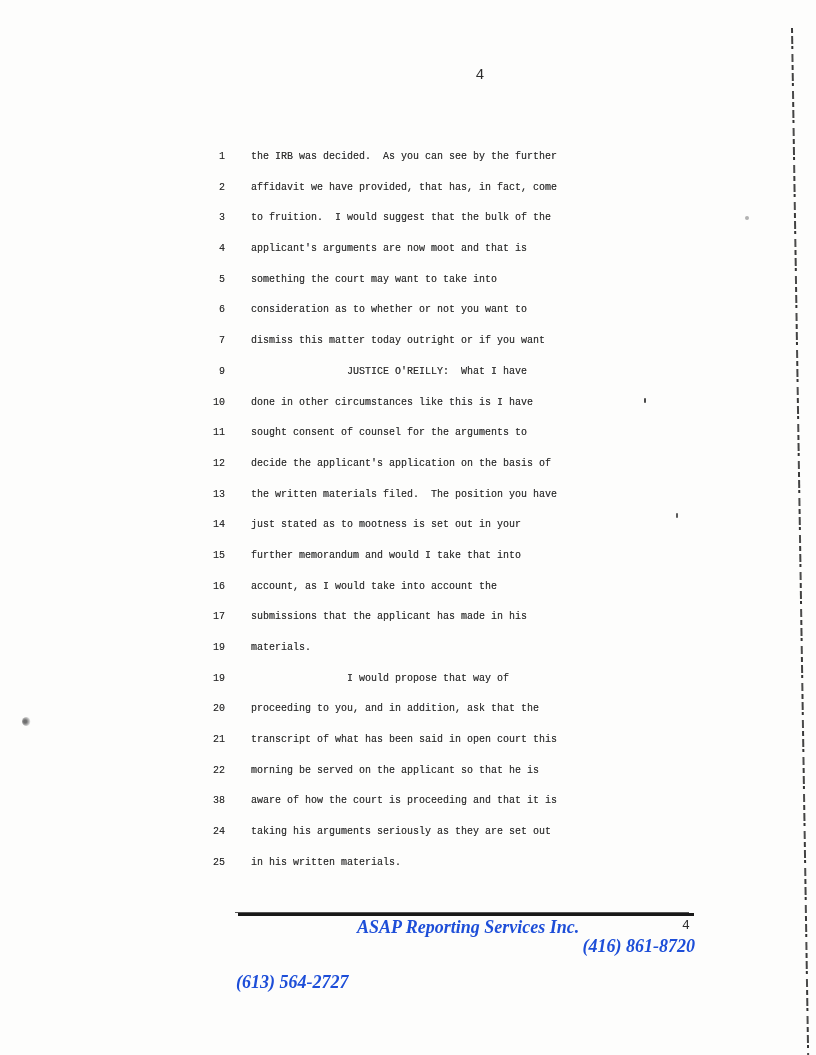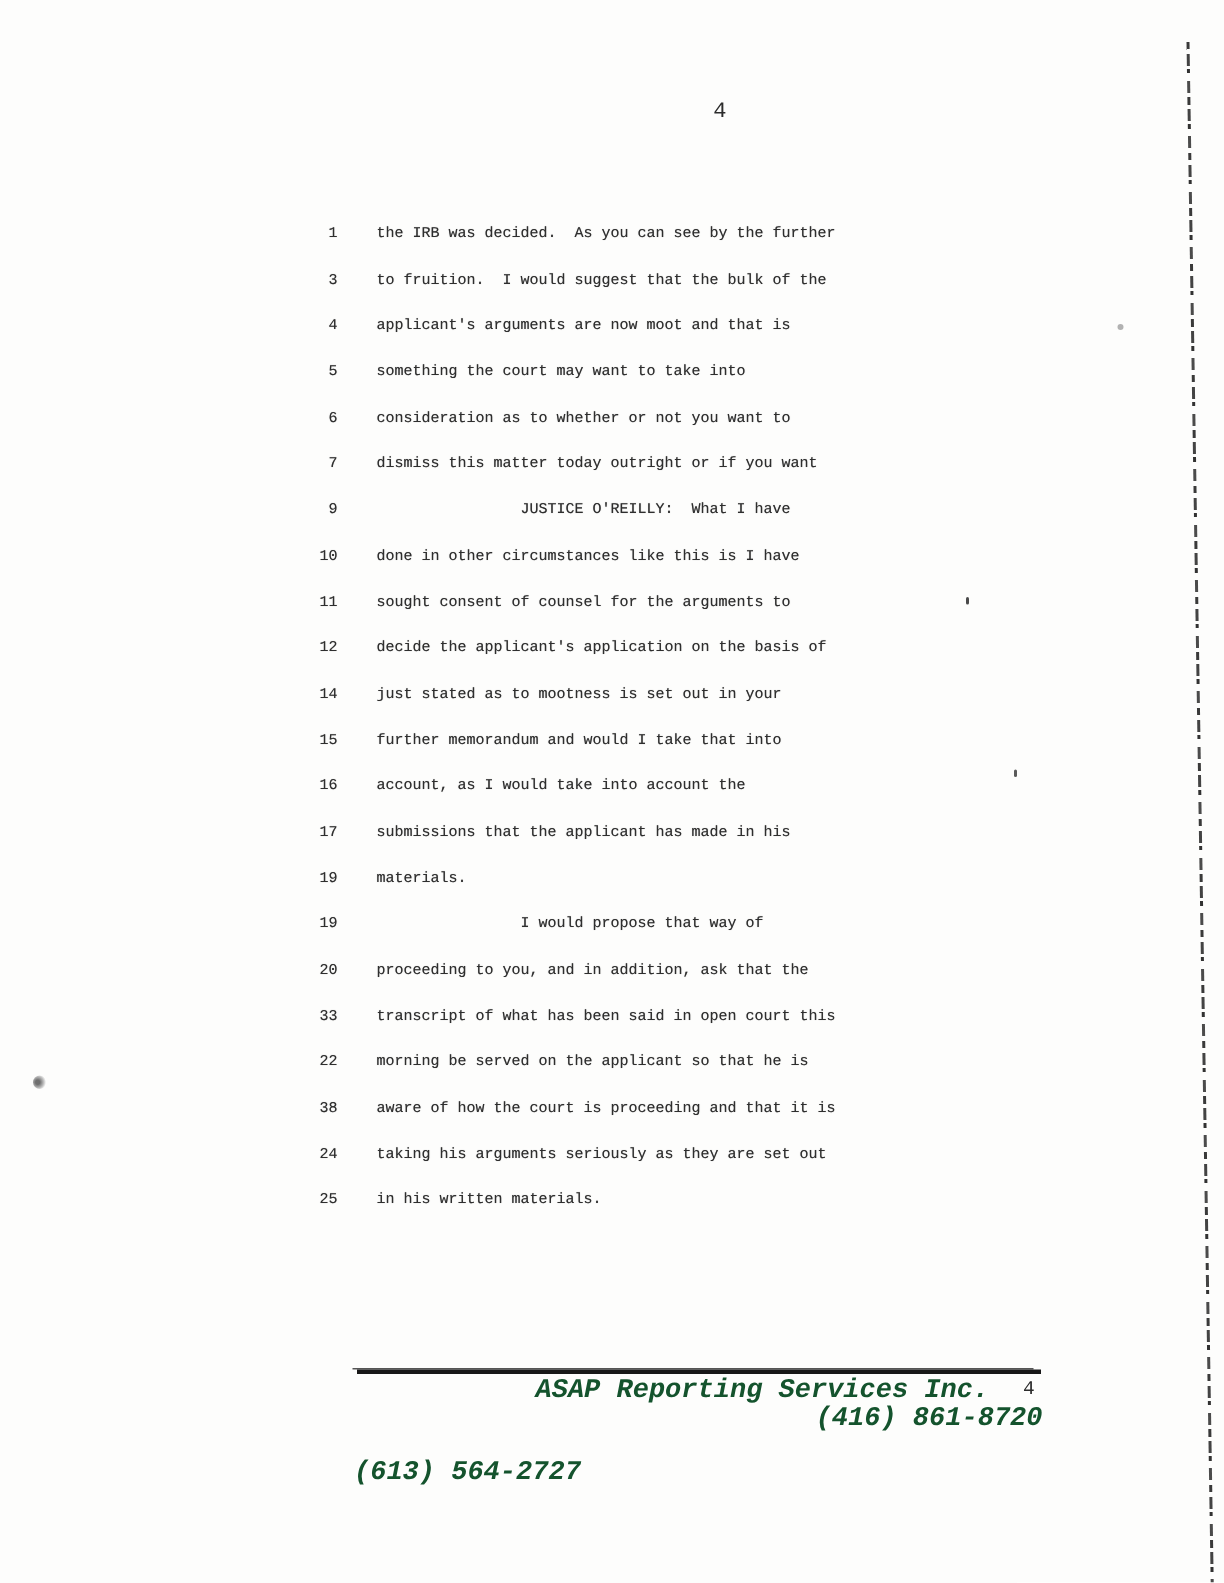--- a/index.html
+++ b/index.html
@@ -54,24 +54,24 @@
     position: absolute;
     left: 238px;
     top: 913px;
     width: 456px;
     height: 3px;
     background: #181818;
     box-shadow: -4px -2px 0 -1px #555;
   }
   .footer-serif {
     position: absolute;
-    font-family: Liberation Mono, monospace;
+    font-family: Liberation Serif, serif;
     font-weight: bold;
     font-style: italic;
-    color: #14532d;
+    color: #1d4ed8;
     font-size: 18px;
     line-height: 1.15;
     white-space: nowrap;
   }
   .footer-company { left: 357px; top: 917px; }
   .footer-phone-left { left: 236px; top: 936px; margin-top: 36px; }
   .footer-phone-right { right: 121px; top: 936px; text-align: right; }
   .footer-page-number {
     position: absolute;
     left: 682px;
@@ -127,37 +127,39 @@
 </style>
 </head>
 <body>
 
 <div class="page">
 
   <div class="top-page-number">4</div>
 
   <div class="transcript">
       <div class="line"><span class="num">1</span><span class="txt">the IRB was decided.  As you can see by the further</span></div>
+      <div class="line"><span class="num">2</span><span class="txt">affidavit we have provided, that has, in fact, come</span></div>
       <div class="line"><span class="num">3</span><span class="txt">to fruition.  I would suggest that the bulk of the</span></div>
       <div class="line"><span class="num">4</span><span class="txt">applicant's arguments are now moot and that is</span></div>
       <div class="line"><span class="num">5</span><span class="txt">something the court may want to take into</span></div>
       <div class="line"><span class="num">6</span><span class="txt">consideration as to whether or not you want to</span></div>
       <div class="line"><span class="num">7</span><span class="txt">dismiss this matter today outright or if you want</span></div>
       <div class="line"><span class="num">9</span><span class="txt">                JUSTICE O'REILLY:  What I have</span></div>
       <div class="line"><span class="num">10</span><span class="txt">done in other circumstances like this is I have</span></div>
       <div class="line"><span class="num">11</span><span class="txt">sought consent of counsel for the arguments to</span></div>
       <div class="line"><span class="num">12</span><span class="txt">decide the applicant's application on the basis of</span></div>
+      <div class="line"><span class="num">13</span><span class="txt">the written materials filed.  The position you have</span></div>
       <div class="line"><span class="num">14</span><span class="txt">just stated as to mootness is set out in your</span></div>
       <div class="line"><span class="num">15</span><span class="txt">further memorandum and would I take that into</span></div>
       <div class="line"><span class="num">16</span><span class="txt">account, as I would take into account the</span></div>
       <div class="line"><span class="num">17</span><span class="txt">submissions that the applicant has made in his</span></div>
       <div class="line"><span class="num">19</span><span class="txt">materials.</span></div>
       <div class="line"><span class="num">19</span><span class="txt">                I would propose that way of</span></div>
       <div class="line"><span class="num">20</span><span class="txt">proceeding to you, and in addition, ask that the</span></div>
-      <div class="line"><span class="num">33</span><span class="txt">transcript of what has been said in open court this</span></div>
+      <div class="line"><span class="num">21</span><span class="txt">transcript of what has been said in open court this</span></div>
       <div class="line"><span class="num">22</span><span class="txt">morning be served on the applicant so that he is</span></div>
       <div class="line"><span class="num">38</span><span class="txt">aware of how the court is proceeding and that it is</span></div>
       <div class="line"><span class="num">24</span><span class="txt">taking his arguments seriously as they are set out</span></div>
       <div class="line"><span class="num">25</span><span class="txt">in his written materials.</span></div>
     </div>
 
   <div class="footer-rule"></div>
 
   <div class="footer-serif footer-company">ASAP Reporting Services Inc.</div>
 

